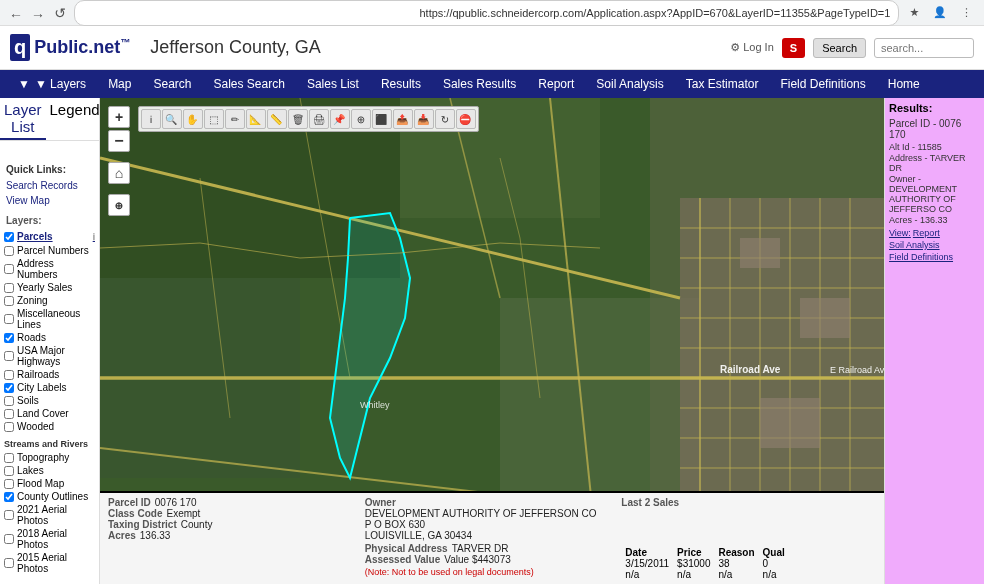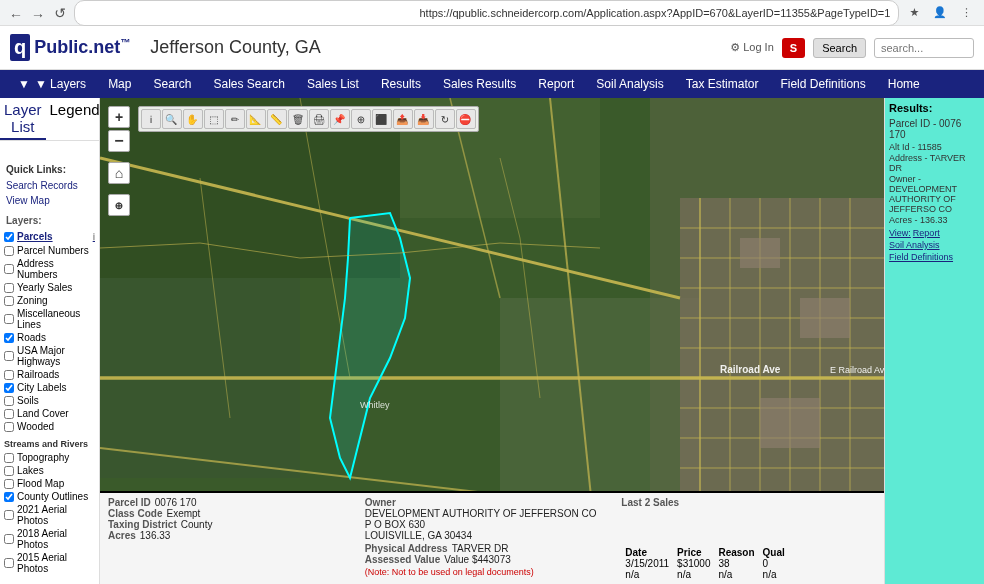--- a/index.html
+++ b/index.html
@@ -305,21 +305,21 @@
       right: 60px;
       font-size: 9px;
       color: #333;
       background: rgba(255,255,255,0.7);
       padding: 1px 3px;
     }
 
     
     .right-panel {
       width: 100px;
-      background: #5eead4;
+      background: #f0abfc;
       border-left: 1px solid #ddd;
       font-size: 10px;
       overflow-y: auto;
       padding: 4px;
     }
     .results-title {
       font-weight: bold;
       font-size: 11px;
       margin-bottom: 4px;
     }

